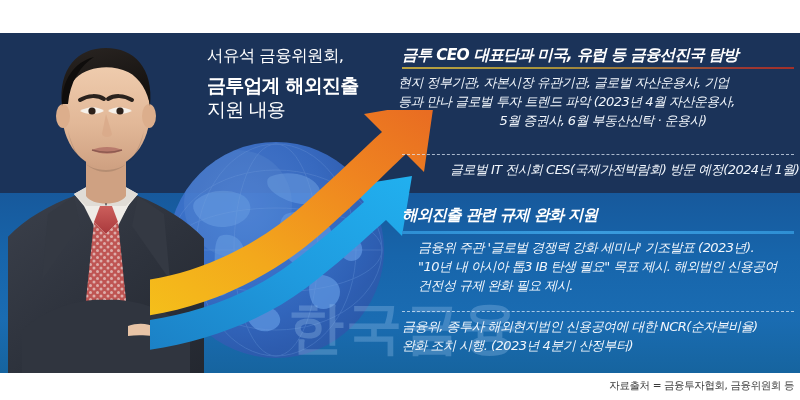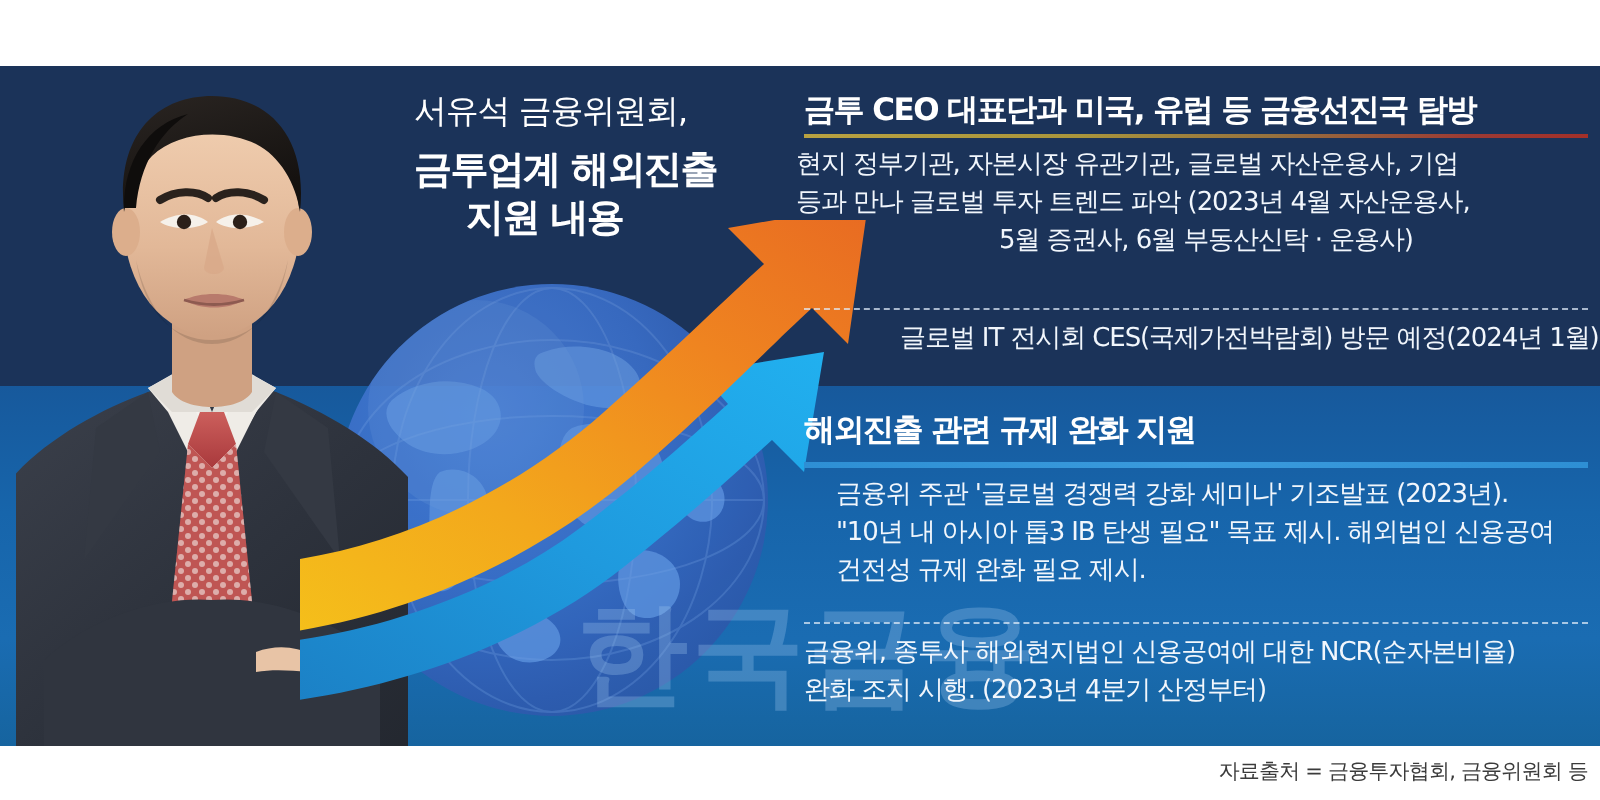--- a/index.html
+++ b/index.html
@@ -120,33 +120,33 @@
   }
   .headline .l2 {
     font-size: 19px;
     font-weight: 800;
     letter-spacing: -0.8px;
     margin-top: 7px;
     white-space: nowrap;
   }
   .headline .l3 {
     font-size: 19px;
-    font-weight: 700;
+    font-weight: 400;
     letter-spacing: -0.8px;
     white-space: nowrap;
-    margin-left: 26px;
   }
 
   
   .content {
     position: absolute;
     left: 398px;
     top: 33px;
     width: 402px;
     height: 324px;
+    font-style: italic;
   }
 
   .sec-title {
     color: #ffffff;
     font-size: 15.5px;
     font-weight: 800;
     letter-spacing: -0.75px;
     white-space: nowrap;
   }
   .sec-title-1 { position: absolute; left: 4px; top: 12px; }

